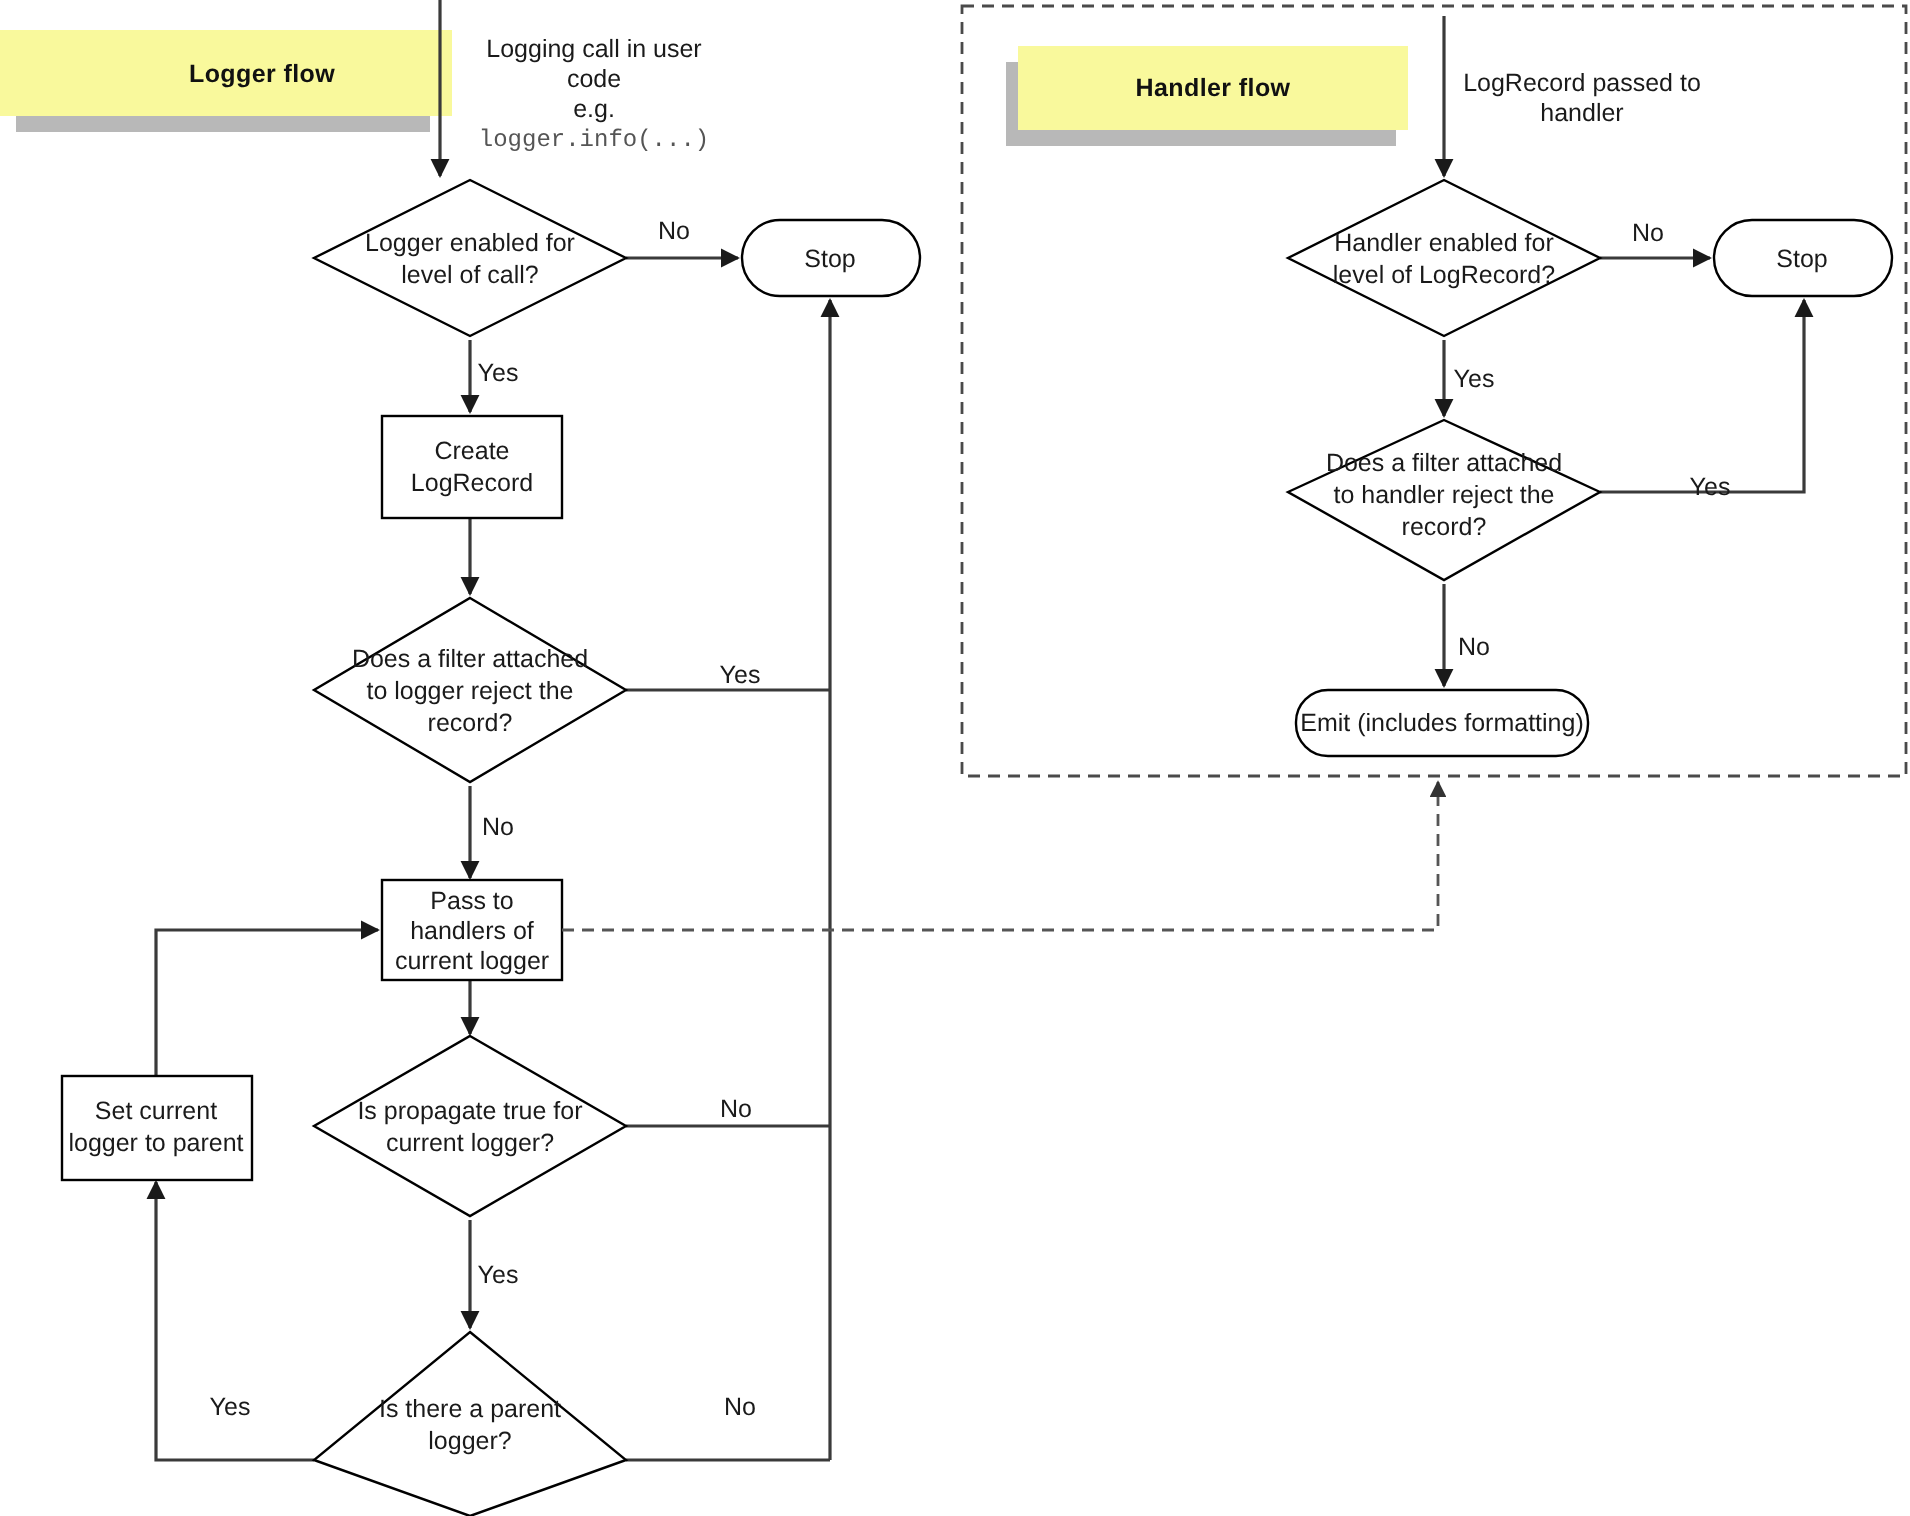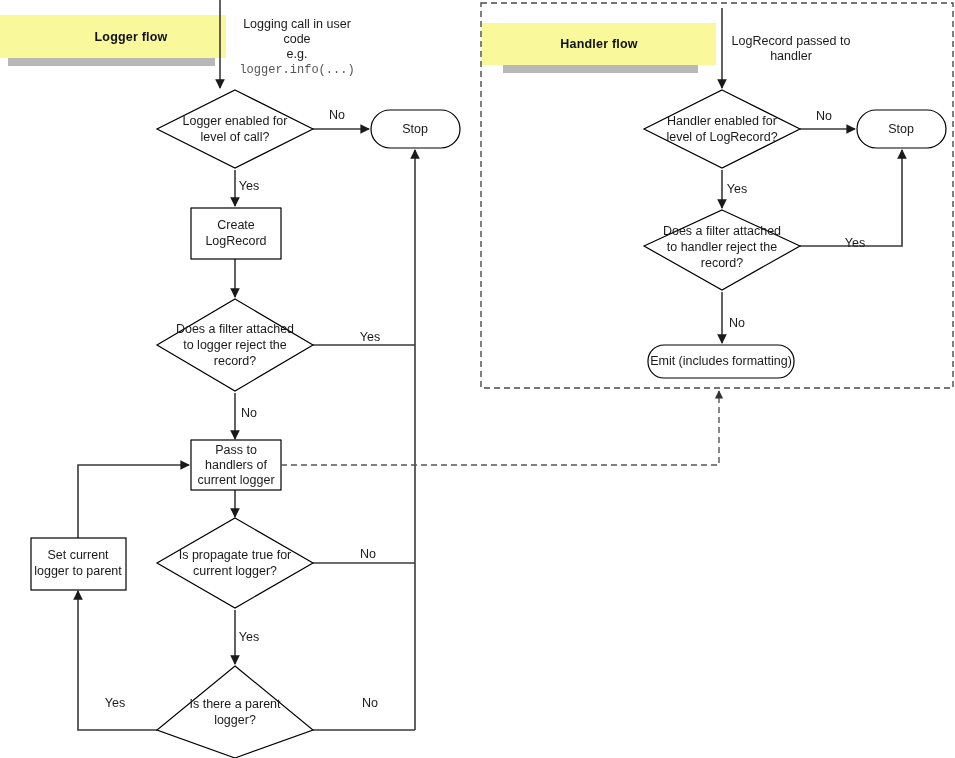--- a/index.html
+++ b/index.html
@@ -98,21 +98,21 @@
 <body>
 
 <div id="diagram-root">
 
   <div class="banner-shadow" style="left:8px; top:23px; width:207px; height:43px;"></div>
   <div class="banner-box" style="left:0px; top:15px; width:190px; height:43px;padding-left:36px;">
     <span class="banner-label">Logger flow</span>
   </div>
 
   <div class="banner-shadow" style="left:503px; top:31px; width:195px; height:42px;"></div>
-  <div class="banner-box" style="left:482px; top:23px; width:234px; height:42px;">
+  <div class="banner-box" style="left:509px; top:23px; width:195px; height:42px;">
     <span class="banner-label">Handler flow</span>
   </div>
 
   <svg id="flow-svg" viewBox="0 0 955 758" xmlns="http://www.w3.org/2000/svg">
     <defs>
       <marker id="arrow" viewBox="0 0 10 10" refX="9" refY="5" markerWidth="6" markerHeight="6" orient="auto-start-reverse">
         <path d="M 0 0 L 10 5 L 0 10 z" fill="#1a1a1a"></path>
       </marker>
       <marker id="arrow-d" viewBox="0 0 10 10" refX="9" refY="5" markerWidth="6" markerHeight="6" orient="auto-start-reverse">
         <path d="M 0 0 L 10 5 L 0 10 z" fill="#333333"></path>

